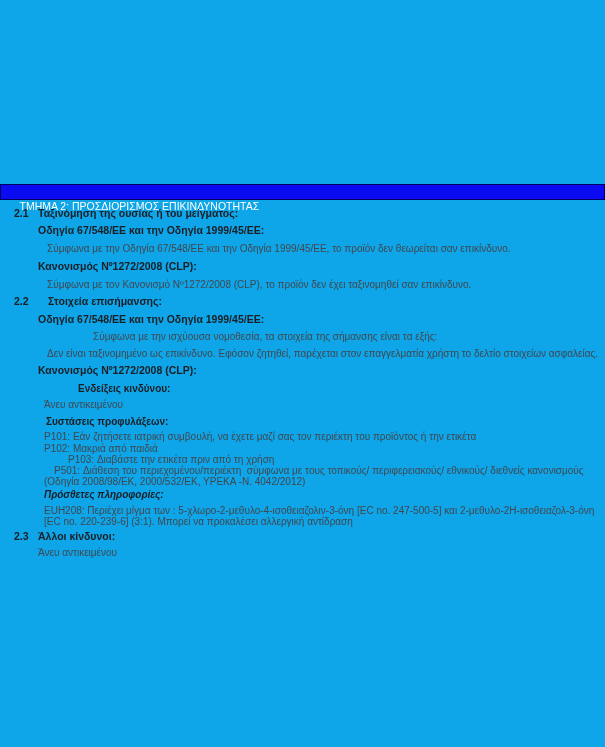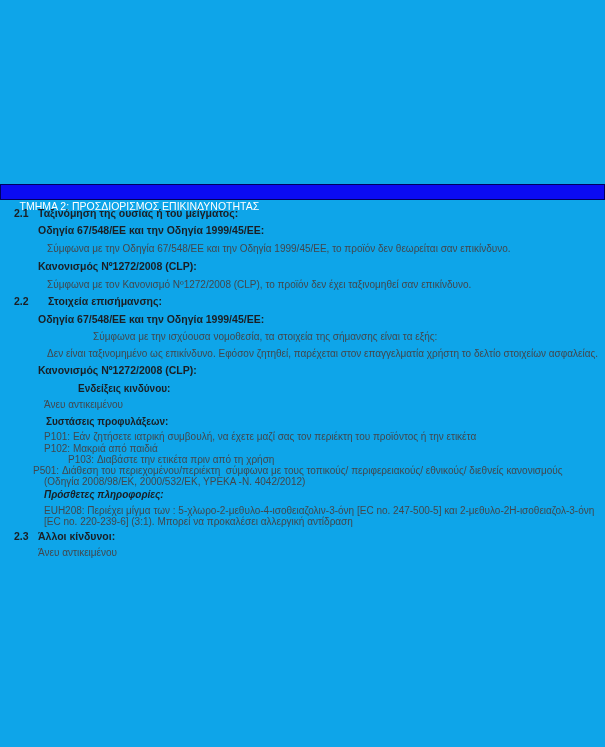--- a/index.html
+++ b/index.html
@@ -72,21 +72,21 @@
 
   <div class="line b h1" style="top:365px; left:38px;">Κανονισμός Νº1272/2008 (CLP):</div>
 
   <div class="line b" style="top:383px; left:62px;padding-left:16px;">Ενδείξεις κινδύνου:</div>
   <div class="line" style="top:399px; left:44px;">Άνευ αντικειμένου</div>
 
   <div class="line b" style="top:416px; left:46px;">Συστάσεις προφυλάξεων:</div>
   <div class="line" style="top:431px; left:44px;">P101: Εάν ζητήσετε ιατρική συμβουλή, να έχετε μαζί σας τον περιέκτη του προϊόντος ή την ετικέτα</div>
   <div class="line" style="top:443px; left:44px;">P102: Μακριά από παιδιά</div>
   <div class="line" style="top:454px; left:44px;margin-left:24px;">P103: Διαβάστε την ετικέτα πριν από τη χρήση</div>
-  <div class="line" style="top:465px; left:33px;text-align:center;">P501: Διάθεση του περιεχομένου/περιέκτη  σύμφωνα με τους τοπικούς/ περιφερειακούς/ εθνικούς/ διεθνείς κανονισμούς</div>
+  <div class="line" style="top:465px; left:54px;text-align:center;">P501: Διάθεση του περιεχομένου/περιέκτη  σύμφωνα με τους τοπικούς/ περιφερειακούς/ εθνικούς/ διεθνείς κανονισμούς</div>
   <div class="line" style="top:476px; left:44px;">(Οδηγία 2008/98/ΕΚ, 2000/532/ΕΚ, ΥΡΕΚΑ -Ν. 4042/2012)</div>
 
   <div class="line b" style="top:489px; left:44px;font-style:italic;">Πρόσθετες πληροφορίες:</div>
   <div class="line" style="top:505px; left:44px;">EUH208: Περιέχει μίγμα των : 5-χλωρο-2-μεθυλο-4-ισοθειαζολιν-3-όνη [EC no. 247-500-5] και 2-μεθυλο-2Η-ισοθειαζολ-3-όνη</div>
   <div class="line" style="top:516px; left:44px;">[EC no. 220-239-6] (3:1). Μπορεί να προκαλέσει αλλεργική αντίδραση</div>
 
   <div class="line b h1" style="top:531px; left:14px;">2.3</div>
   <div class="line b h1" style="top:531px; left:38px;">Άλλοι κίνδυνοι:</div>
   <div class="line" style="top:547px; left:38px;">Άνευ αντικειμένου</div>
 

